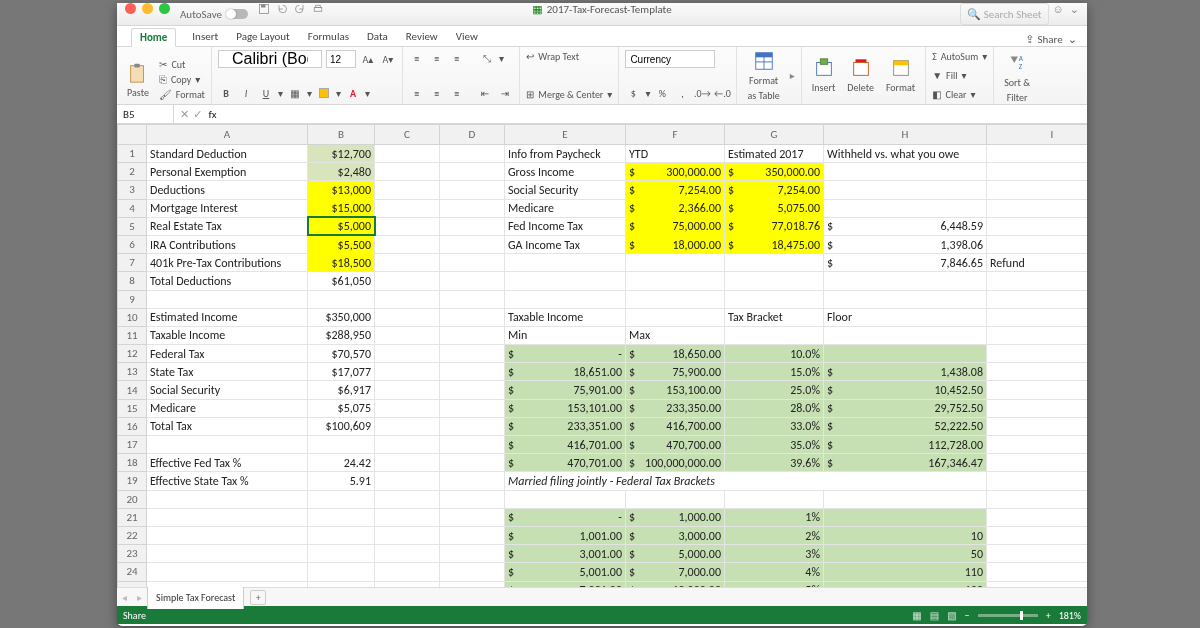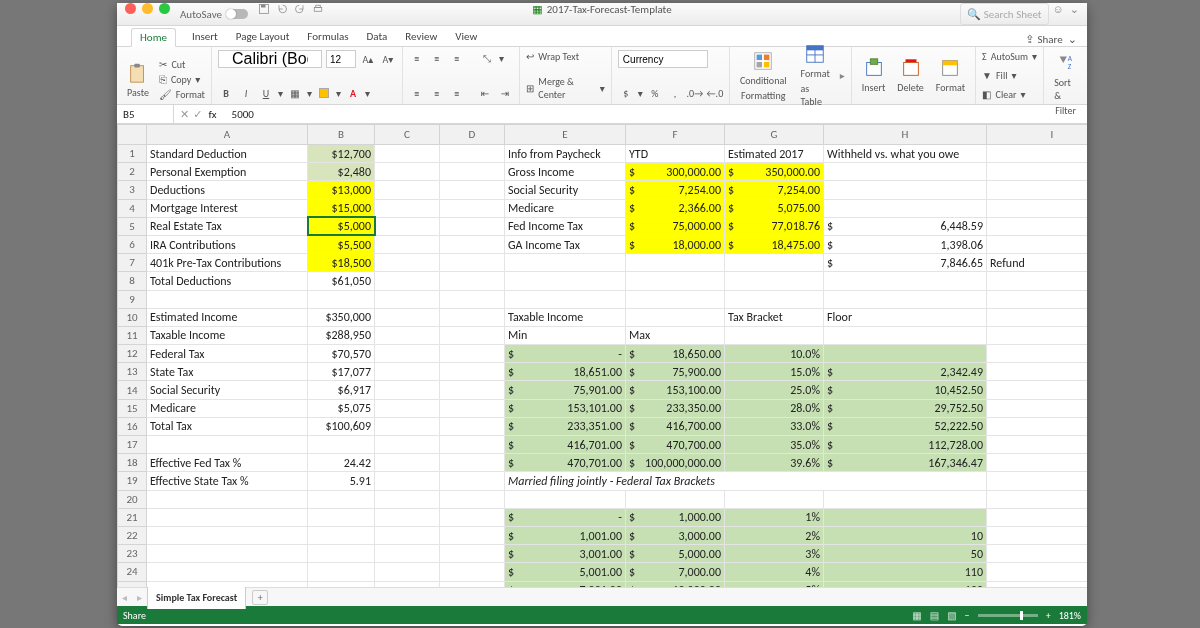--- a/index.html
+++ b/index.html
@@ -14,41 +14,41 @@
 .switch::after{content:"";position:absolute;width:10px;height:10px;background:#fff;border-radius:50%;left:0;top:0;box-shadow:0 0 2px rgba(0,0,0,.3)}
 .qat{display:flex;gap:6px;margin-left:10px;color:#777}
 .qat svg{width:12px;height:12px}
 .title{position:absolute;left:50%;transform:translateX(-50%);color:#555;font-size:11px;display:flex;align-items:center;gap:4px}
 .xicon{color:#107c10}
 .searchbox{margin-left:auto;margin-right:4px;display:flex;align-items:center;gap:3px;color:#aaa;font-size:11px;border:1px solid #ddd;border-radius:3px;padding:1px 6px}
 .smile{margin-right:6px;color:#888}
 
 .tabs{height:20px;display:flex;align-items:flex-end;padding-left:14px;gap:14px;font-size:11px;color:#444;border-bottom:1px solid #d6d6d6}
 .tab{padding:3px 2px;cursor:pointer}
-.tab.active{background:#fff;border:1px solid #d6d6d6;border-bottom:1px solid #fff;border-radius:3px 3px 0 0;color:#1a7a3a;font-weight:400;margin-bottom:-1px;padding:2px 8px}
+.tab.active{background:#fff;border:1px solid #d6d6d6;border-bottom:1px solid #fff;border-radius:3px 3px 0 0;color:#1a7a3a;font-weight:700;margin-bottom:-1px;padding:2px 8px}
 .share{margin-left:auto;margin-right:10px;color:#555;display:flex;align-items:center;gap:3px}
 
 .ribbon{height:57px;background:linear-gradient(#fcfcfc,#f4f4f4);border-bottom:1px solid #d6d6d6;display:flex;font-size:10px;color:#555}
 .rgroup{border-right:1px solid #e2e2e2;padding:3px 6px;display:flex;flex-direction:column;justify-content:space-between}
 .rrow{display:flex;align-items:center;gap:4px}
 .bigbtn{display:flex;flex-direction:column;align-items:center;gap:2px;padding:2px 4px}
 .bigbtn svg{width:22px;height:22px}
 .fontfield{width:76px;height:16px;border:1px solid #ccc;font-size:16px;padding:0 13px}
 .sizefield{width:22px;height:16px;border:1px solid #ccc;font-size:10px;padding:0 3px}
 .btn11{width:14px;height:14px;border:1px solid transparent;display:inline-flex;align-items:center;justify-content:center;font-size:10px}
 .swatch{width:8px;height:8px;background:#ffc000;border:1px solid #aaa;display:inline-block}
 .numfmt{height:16px;border:1px solid #ccc;font-size:10px;padding:0 4px;width:80px}
 .styletbl{border:1px solid #bbb;display:grid;grid-template-columns:55px 55px;font-size:10px}
 .stcell{border:1px solid #eee;padding:2px 4px}
 .stNorm{background:#fff}.stBad{background:#ffc7ce;color:#9c0006}.stGood{background:#c6efce;color:#006100}.stNeu{background:#ffeb9c;color:#9c5700}
 
 .fbar{height:18px;border-bottom:1px solid #d6d6d6;display:flex;align-items:center;font-size:11px}
 .namebox{width:50px;border-right:1px solid #d6d6d6;padding-left:6px;height:100%;display:flex;align-items:center}
 .fctrl{display:flex;gap:4px;padding:0 6px;color:#999}
-.fx{margin-right:11px}
+.fx{margin-right:1px}
 .fval{flex:1;padding-left:4px}
 
 .gridwrap{position:relative;height:463px;background:#fff;overflow:hidden}
 table.grid{border-collapse:collapse;table-layout:fixed;width:100%}
 th.rowhdr,th.colhdr,th.corner{background:#f1f1f1;border:1px solid #d4d4d4;font-weight:400;color:#666;font-size:11px}
 th.corner{width:26px;height:17px}
 th.colhdr{height:17px}
 th.rowhdr{width:26px;font-size:11px}
 td{border:1px solid #e4e4e4;padding:0 3px;height:17.2px;font-size:12px;vertical-align:middle;white-space:nowrap;overflow:hidden}
 td.center{text-align:center}
@@ -57,21 +57,21 @@
 td.ital{font-style:italic}
 .hl-green{background:#d8e4bc}
 .hl-yellow{background:#ffff00}
 .hl-green2{background:#c6e0b4}
 .sel{outline:2px solid #1a7a3a;outline-offset:-1px}
 .colsel{background:#e6ede6}
 .dollar{display:flex;justify-content:space-between}
 
 .sheetbar{height:18px;background:#f7f7f7;border-top:1px solid #ddd;display:flex;align-items:center;font-size:10px;color:#666}
 .sheetbar .nav{padding:0 5px;color:#bbb}
-.sheettab{border:1px solid #ccc;border-bottom:none;background:#fff;padding:5px 8px;border-radius:3px 3px 0 0;font-weight:700;color:#333}
+.sheettab{border:1px solid #ccc;border-bottom:none;background:#fff;padding:5px 8px;border-radius:3px 3px 0 0;font-weight:400;color:#333}
 .addsheet{margin-left:6px;border:1px solid #ccc;width:14px;height:13px;display:flex;align-items:center;justify-content:center;border-radius:2px}
 
 .statusbar{height:18px;background:#1a7a3a;color:#fff;display:flex;align-items:center;font-size:10px;padding:0 6px}
 .statusbar .right{margin-left:auto;display:flex;align-items:center;gap:8px}
 .viewbtn{opacity:.8}
 
 .cA{width:158px}.cB{width:64px}.cC{width:62px}.cD{width:62px}.cE{width:118px}.cF{width:96px}.cG{width:96px}.cH{width:160px}.cI{width:128px}
 svg{display:block}
 </style>
 </head>
@@ -227,31 +227,20 @@
           <span>▾</span>
         <span class="btn11">%</span>
         <span class="btn11">,</span>
         <span class="btn11">.0→</span>
         <span class="btn11">←.0</span>
       </div>
     </div>
     <div class="rgroup" style="flex-direction:row;align-items:center;gap:6px">
       <div class="bigbtn">
         <svg viewBox="0 0 24 24">
-            <rect x="3" y="3" width="18" height="18" fill="#fff" stroke="#aaa"></rect>
-            <rect x="5" y="5" width="6" height="6" fill="#5b9bd5"></rect>
-            <rect x="13" y="5" width="6" height="6" fill="#ed7d31"></rect>
-            <rect x="5" y="13" width="6" height="6" fill="#a5a5a5"></rect>
-            <rect x="13" y="13" width="6" height="6" fill="#ffc000"></rect>
-          </svg>
-        <span>Conditional</span>
-          <span>Formatting</span>
-      </div>
-      <div class="bigbtn">
-        <svg viewBox="0 0 24 24">
             <rect x="3" y="3" width="18" height="18" fill="#fff" stroke="#4472c4"></rect>
             <rect x="3" y="3" width="18" height="5" fill="#4472c4"></rect>
             <line x1="3" y1="13" x2="21" y2="13" stroke="#4472c4"></line>
             <line x1="12" y1="3" x2="12" y2="21" stroke="#4472c4"></line>
           </svg>
         <span>Format</span>
           <span>as Table</span>
       </div>
       <span style="align-self:center;color:#888">▸</span>
     </div>
@@ -308,21 +297,20 @@
     </div>
   </div>
 
   <div class="fbar">
     <div class="namebox">B5</div>
     <div class="fctrl">
       <span>✕</span>
       <span>✓</span>
     </div>
     <span class="fx">fx</span>
-    <div class="fval">5000</div>
   </div>
 
   <div class="gridwrap">
     <table class="grid" id="grid">
         <tbody>
           <tr>
             <th class="corner"></th>
             <th class="colhdr cA">A</th>
             <th class="colhdr cB colsel">B</th>
             <th class="colhdr cC">C</th>
@@ -593,21 +581,21 @@
             <td class="hl-green2">
               <div class="dollar">
                 <span>$</span>
                 <span>75,900.00</span>
               </div>
             </td>
             <td class="hl-green2 right">15.0%</td>
             <td class="hl-green2">
               <div class="dollar">
                 <span>$</span>
-                <span>2,342.49</span>
+                <span>1,438.08</span>
               </div>
             </td>
             <td></td>
           </tr>
         </tbody>
         <tbody>
           <tr>
             <th class="rowhdr">14</th>
             <td class="">Social Security</td>
             <td class="right">$6,917</td>

